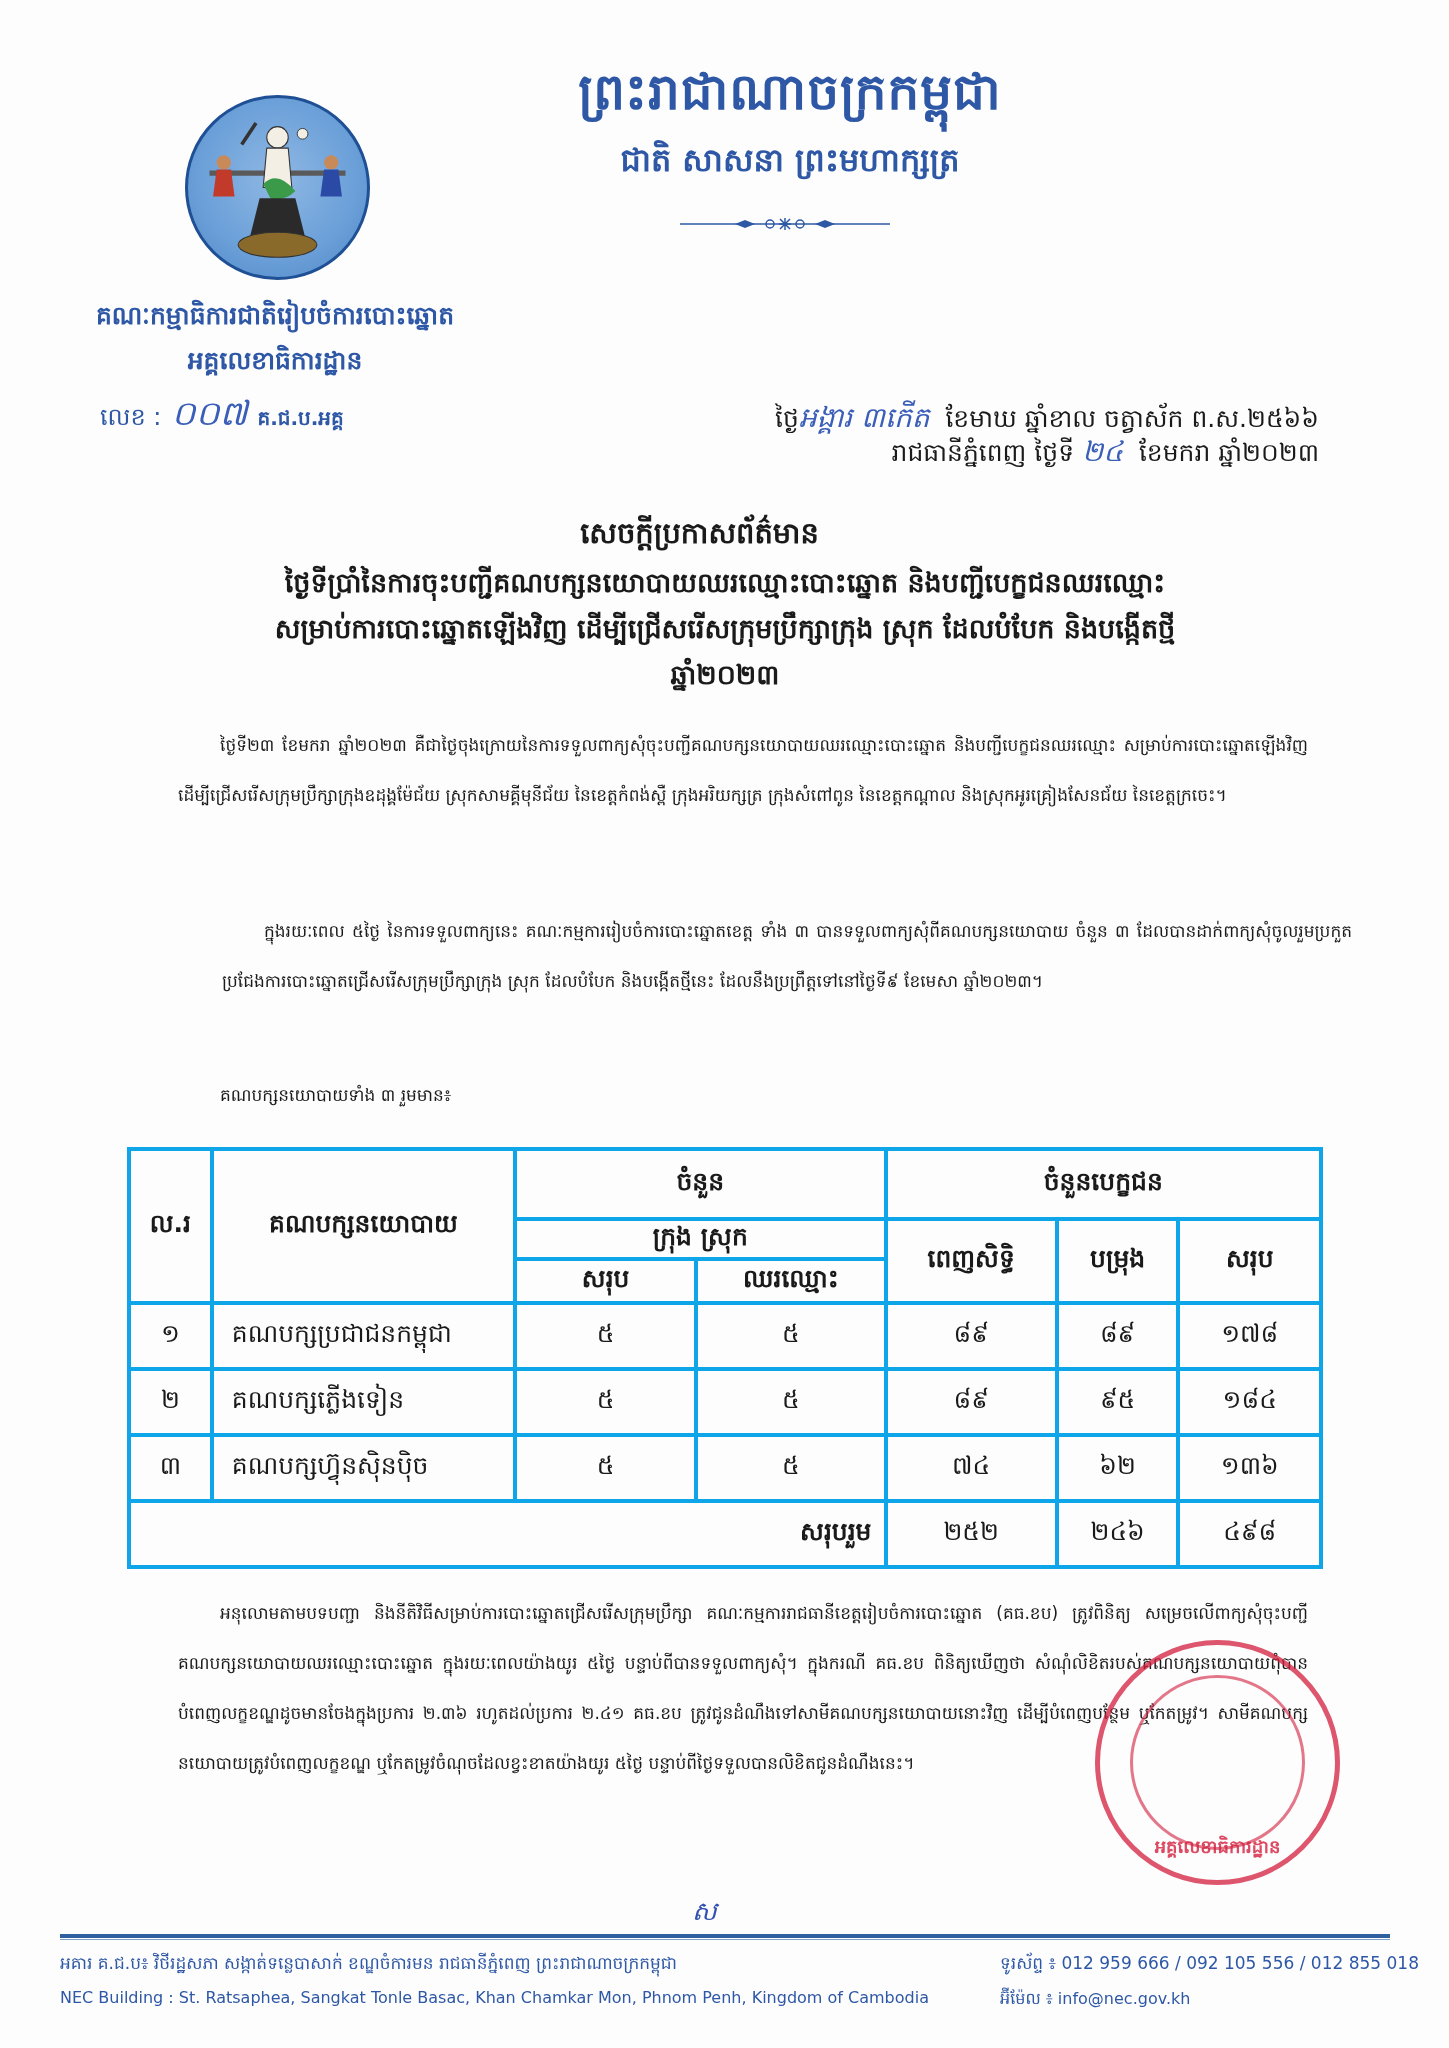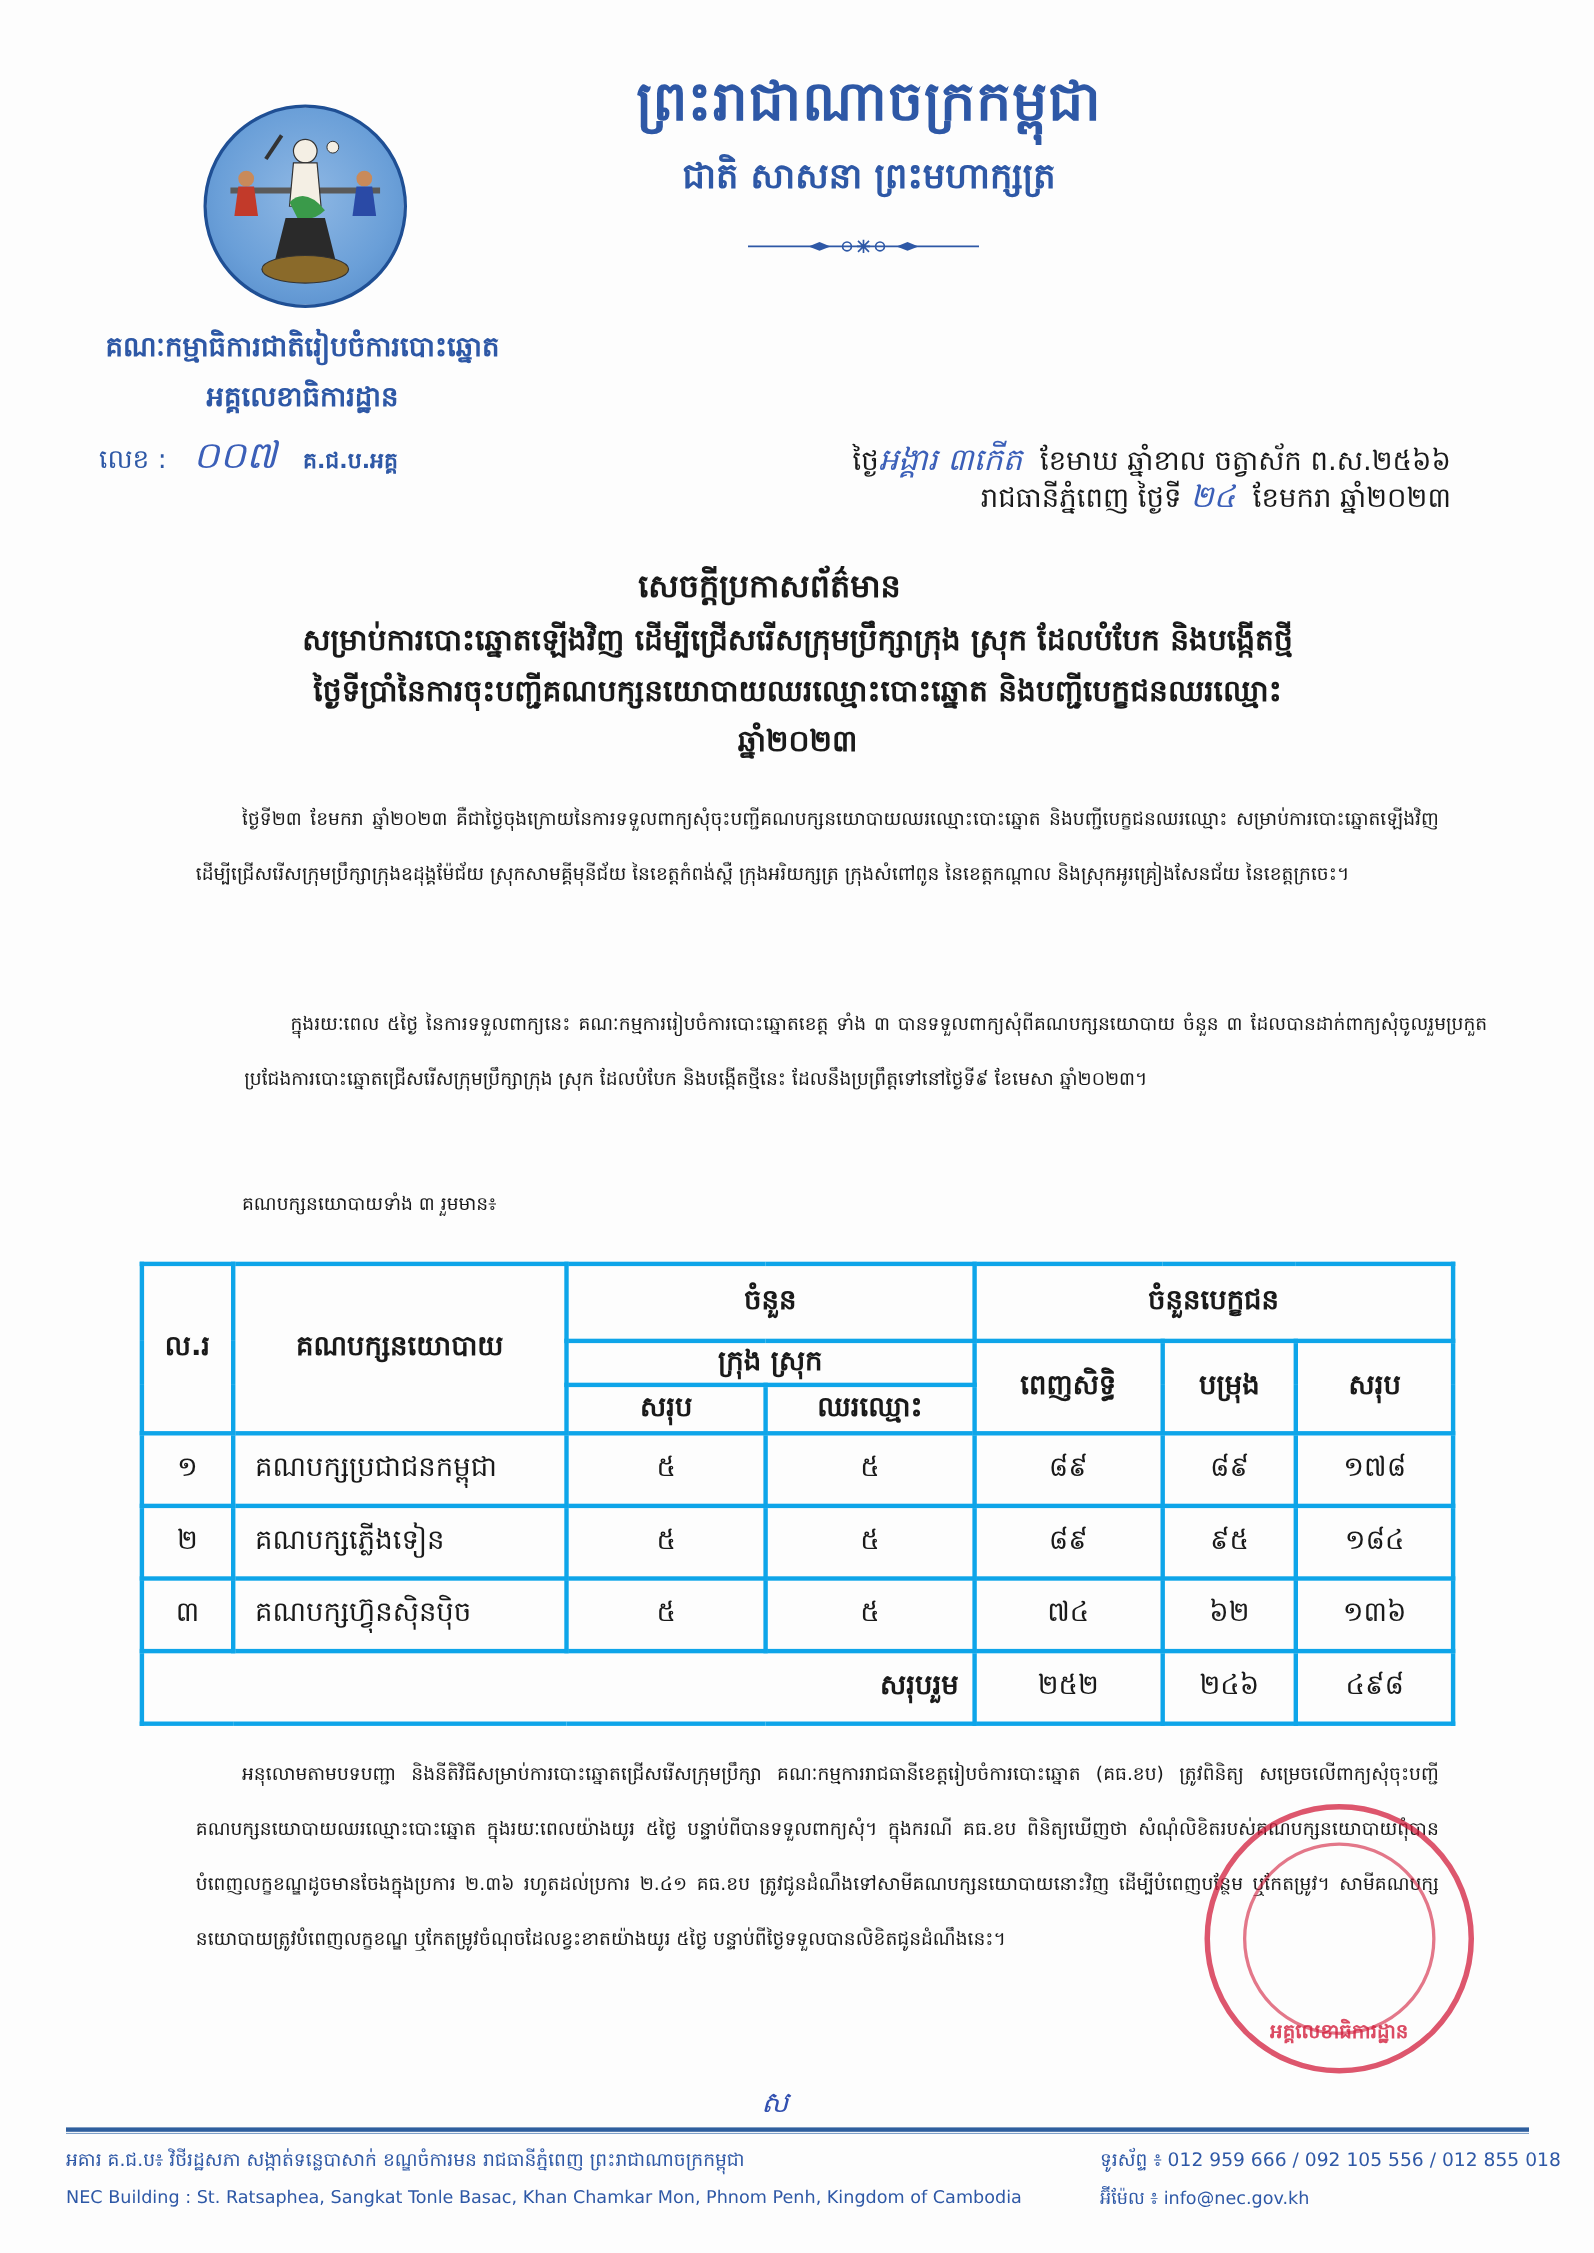--- a/index.html
+++ b/index.html
@@ -13,21 +13,21 @@
           background: radial-gradient(circle at 50% 45%, #8fb8e4 0%, #6a9fd8 60%, #4f86c6 100%);
           border: 3px solid #1f4f94; box-sizing: border-box; overflow: hidden; }
   .logo svg { width: 100%; height: 100%; }
   
   .kingdom { left: 530px; top: 60px; width: 520px; text-align: center; font-size: 50px; font-weight: bold; color: #2e58a6; letter-spacing: 1px; }
   .motto { left: 530px; top: 140px; width: 520px; text-align: center; font-size: 32px; font-weight: bold; color: #2e58a6; }
   .ornament { left: 680px; top: 216px; width: 210px; height: 14px; }
   
   .org-name { left: 40px; top: 300px; width: 470px; text-align: center; font-size: 25px; font-weight: bold; color: #2e58a6; }
   .org-sub { left: 40px; top: 345px; width: 470px; text-align: center; font-size: 25px; font-weight: bold; color: #2e58a6; }
-  .ref-row { left: 90px; top: 392px; font-size: 24px; color: #2e58a6; display: flex; align-items: baseline; gap: 24px; }
+  .ref-row { left: 100px; top: 392px; font-size: 24px; color: #2e58a6; display: flex; align-items: baseline; gap: 10px; }
   .ref-num { font-family: "DejaVu Serif", serif; font-size: 34px; color: #3b5fb8; font-style: italic; }
   .ref-code { font-weight: bold; font-size: 20px; }
   
   .date1 { right: 130px; top: 400px; font-size: 25px; text-align: right; white-space: nowrap; }
   .date2 { right: 130px; top: 434px; font-size: 25px; text-align: center; white-space: nowrap; }
   .hand { color: #3b5fb8; font-style: italic; font-size: 28px; }
   
   .doc-title { left: 0; width: 1399px; top: 515px; text-align: center; font-size: 29px; font-weight: bold; }
   .subtitle { left: 120px; width: 1210px; top: 560px; text-align: center; font-size: 27px; font-weight: bold; line-height: 46px; }
   
@@ -106,22 +106,22 @@
 
 <div class="abs date1">
   <span>ថ្ងៃ</span><span class="hand">អង្គារ ៣កើត</span>&nbsp;&nbsp;<span>ខែមាឃ ឆ្នាំខាល ចត្វាស័ក ព.ស.២៥៦៦</span>
 </div>
 <div class="abs date2">
   <span>រាជធានីភ្នំពេញ ថ្ងៃទី</span>&nbsp;<span class="hand">២៤</span>&nbsp;&nbsp;<span>ខែមករា ឆ្នាំ២០២៣</span>
 </div>
 
 <div class="abs doc-title">សេចក្តីប្រកាសព័ត៌មាន</div>
 <div class="abs subtitle">
+  <div>ថ្ងៃទីប្រាំនៃការចុះបញ្ជីគណបក្សនយោបាយឈរឈ្មោះបោះឆ្នោត និងបញ្ជីបេក្ខជនឈរឈ្មោះ</div>
   <div>សម្រាប់ការបោះឆ្នោតឡើងវិញ ដើម្បីជ្រើសរើសក្រុមប្រឹក្សាក្រុង ស្រុក ដែលបំបែក និងបង្កើតថ្មី</div>
-  <div>ថ្ងៃទីប្រាំនៃការចុះបញ្ជីគណបក្សនយោបាយឈរឈ្មោះបោះឆ្នោត និងបញ្ជីបេក្ខជនឈរឈ្មោះ</div>
   <div>ឆ្នាំ២០២៣</div>
 </div>
 
 <div class="abs para p1"><span class="indent"></span><span>ថ្ងៃទី២៣ ខែមករា ឆ្នាំ២០២៣ គឺជាថ្ងៃចុងក្រោយនៃការទទួលពាក្យសុំចុះបញ្ជីគណបក្សនយោបាយឈរឈ្មោះបោះឆ្នោត និងបញ្ជីបេក្ខជនឈរឈ្មោះ សម្រាប់ការបោះឆ្នោតឡើងវិញ ដើម្បីជ្រើសរើសក្រុមប្រឹក្សាក្រុងឧដុង្គម៉ែជ័យ ស្រុកសាមគ្គីមុនីជ័យ នៃខេត្តកំពង់ស្ពឺ ក្រុងអរិយក្សត្រ ក្រុងសំពៅពូន នៃខេត្តកណ្តាល និងស្រុកអូរគ្រៀងសែនជ័យ នៃខេត្តក្រចេះ។</span></div>
 <div class="abs para p2"><span class="indent"></span><span>ក្នុងរយៈពេល ៥ថ្ងៃ នៃការទទួលពាក្យនេះ គណៈកម្មការរៀបចំការបោះឆ្នោតខេត្ត ទាំង ៣ បានទទួលពាក្យសុំពីគណបក្សនយោបាយ ចំនួន ៣ ដែលបានដាក់ពាក្យសុំចូលរួមប្រកួតប្រជែងការបោះឆ្នោតជ្រើសរើសក្រុមប្រឹក្សាក្រុង ស្រុក ដែលបំបែក និងបង្កើតថ្មីនេះ ដែលនឹងប្រព្រឹត្តទៅនៅថ្ងៃទី៩ ខែមេសា ឆ្នាំ២០២៣។</span></div>
 <div class="abs para p3"><span class="indent"></span><span>គណបក្សនយោបាយទាំង ៣ រួមមាន៖</span></div>
 
 <table class="parties">
   <colgroup>
     <col style="width:83px">

